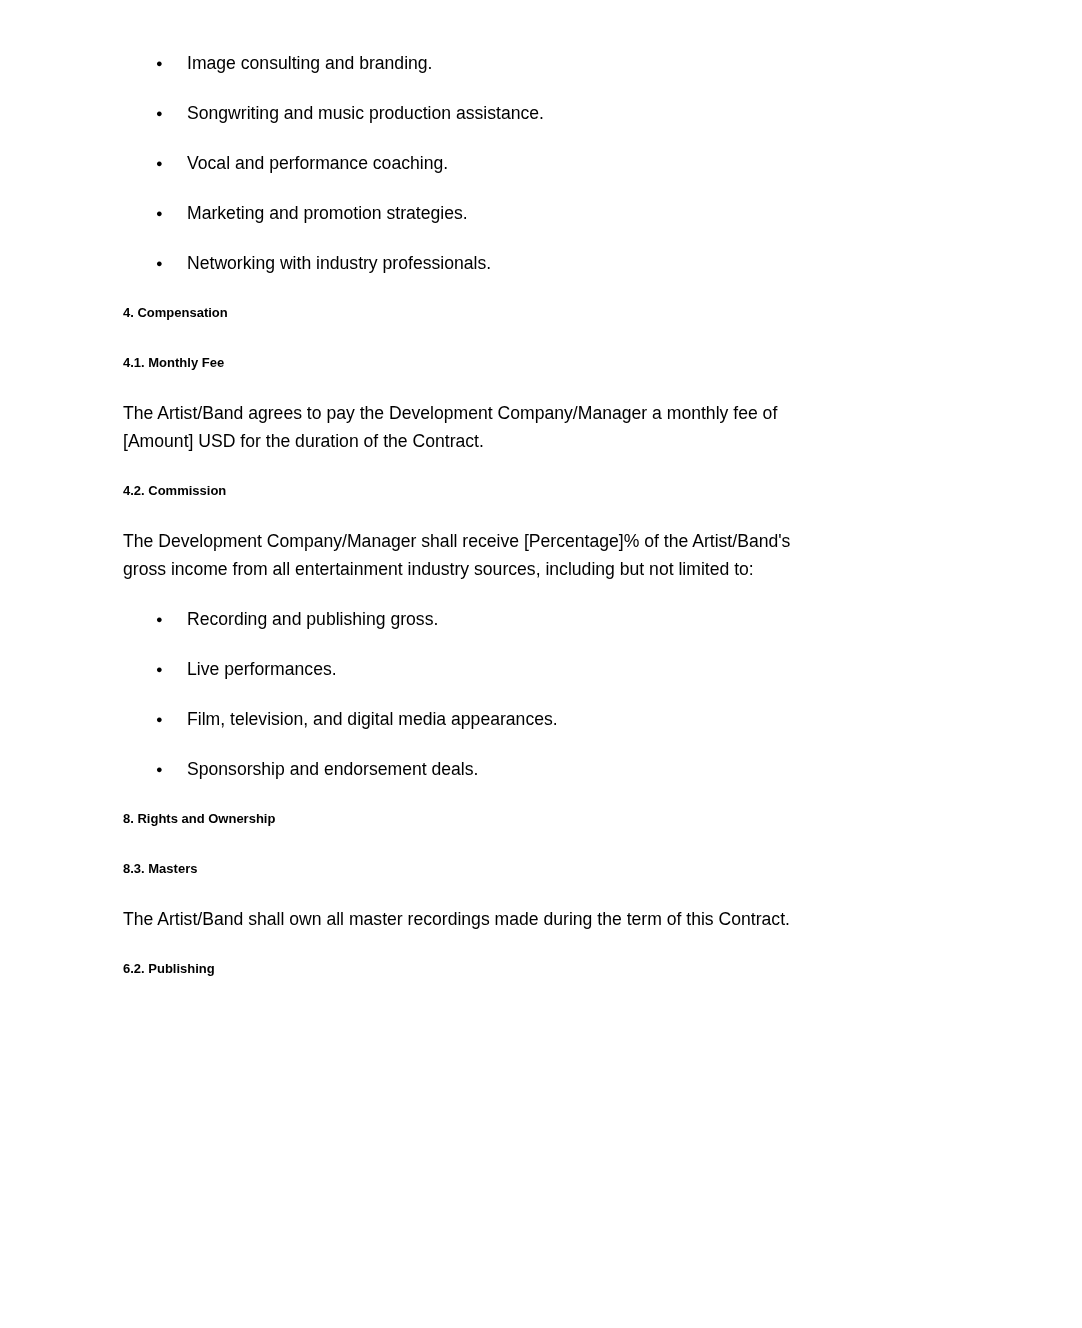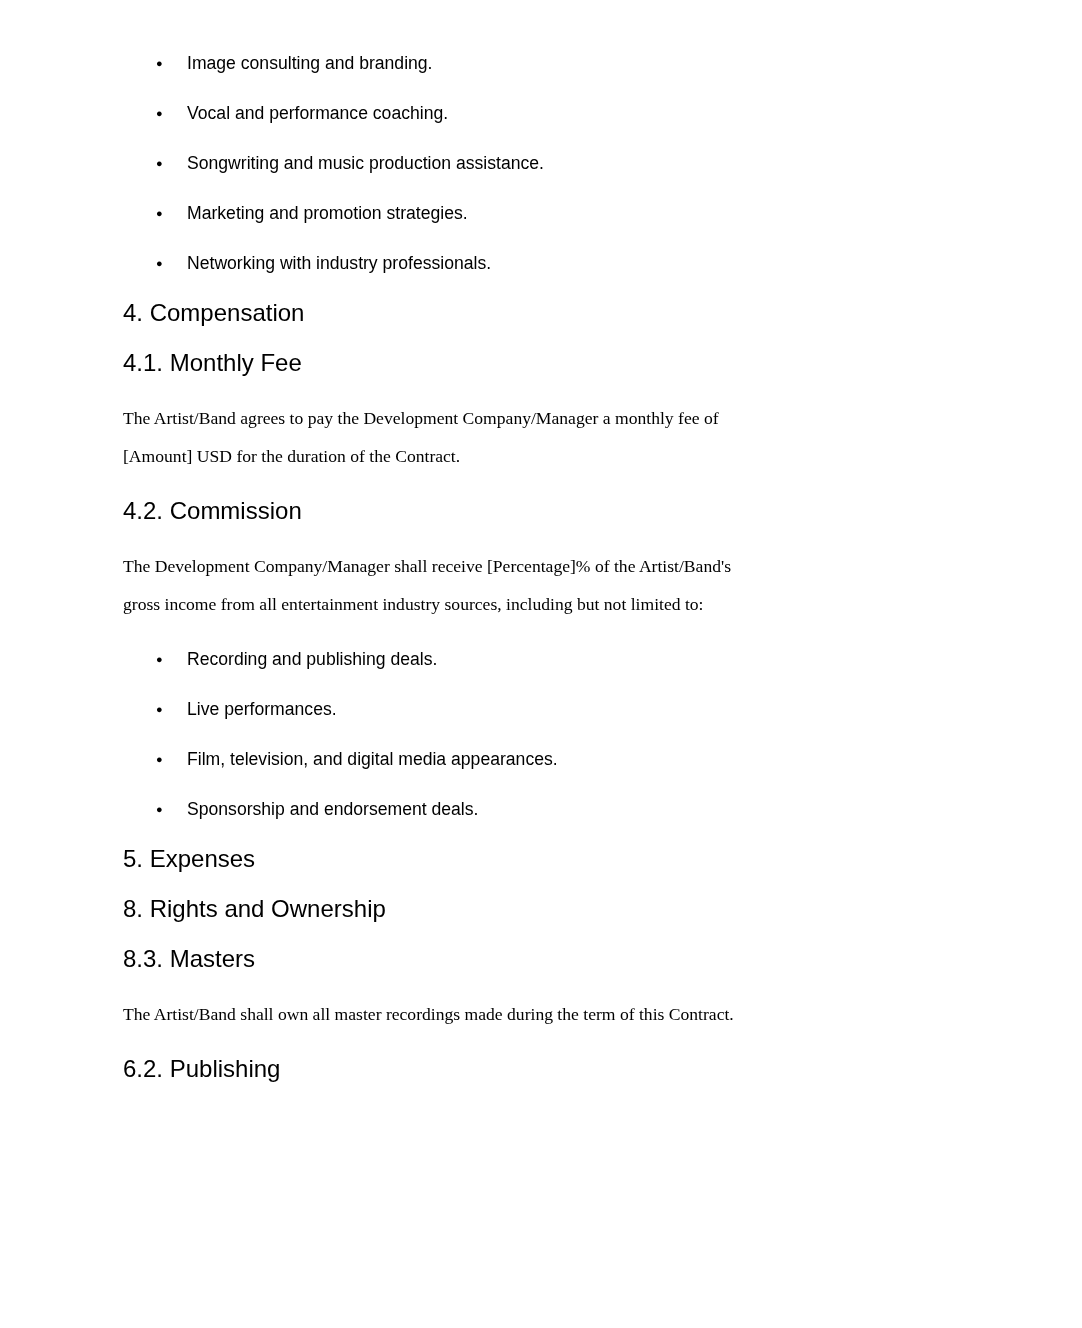--- a/index.html
+++ b/index.html
@@ -18,30 +18,29 @@
     overflow: hidden;
   }
   .content {
     position: absolute;
     left: 123px;
     top: 49px;
     width: 837px;
   }
   .para {
     margin: 0 0 22px 0;
-    line-height: 38px;
+    line-height: 28px;
     white-space: pre-line;
     font-weight: normal;
-    font-family: Liberation Serif, serif;
   }
   .heading {
     margin: 0 0 22px 0;
     line-height: 28px;
-    font-size: 24px;
-    font-weight: normal;
+    font-size: 13px;
+    font-weight: bold;
     white-space: pre-line;
   }
   ul.bullet-list {
     margin: 0;
     padding: 0;
     list-style: none;
   }
   ul.bullet-list li {
     position: relative;
     padding-left: 64px;
@@ -66,44 +65,43 @@
   }
 </style>
 </head>
 <body>
 
 <div class="page">
   <div class="content">
 
     <ul class="bullet-list">
       <li>Image consulting and branding.</li>
+      <li>Songwriting and music production assistance.</li>
       <li>Vocal and performance coaching.</li>
-      <li>Songwriting and music production assistance.</li>
       <li>Marketing and promotion strategies.</li>
       <li>Networking with industry professionals.</li>
     </ul>
 
     <h2 class="heading">4. Compensation</h2>
 
     <h3 class="heading">4.1. Monthly Fee</h3>
     <p class="para">The Artist/Band agrees to pay the Development Company/Manager a monthly fee of
 [Amount] USD for the duration of the Contract.</p>
 
     <h3 class="heading">4.2. Commission</h3>
     <p class="para">The Development Company/Manager shall receive [Percentage]% of the Artist/Band's
 gross income from all entertainment industry sources, including but not limited to:</p>
 
     <ul class="bullet-list">
-      <li>Recording and publishing deals.</li>
+      <li>Recording and publishing gross.</li>
       <li>Live performances.</li>
       <li>Film, television, and digital media appearances.</li>
       <li>Sponsorship and endorsement deals.</li>
     </ul>
 
-    <h2 class="heading">5. Expenses</h2>
 
     <h2 class="heading">8. Rights and Ownership</h2>
 
     <h3 class="heading">8.3. Masters</h3>
     <p class="para">The Artist/Band shall own all master recordings made during the term of this Contract.</p>
 
     <h3 class="heading">6.2. Publishing</h3>
 
   </div>
 

